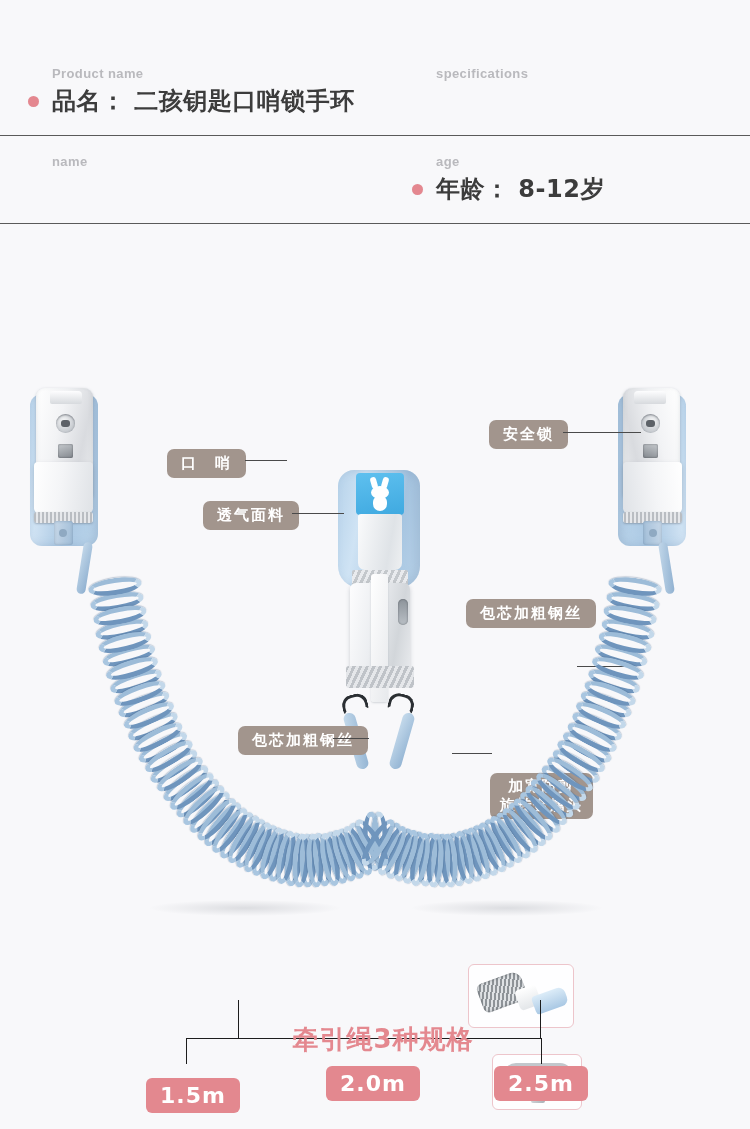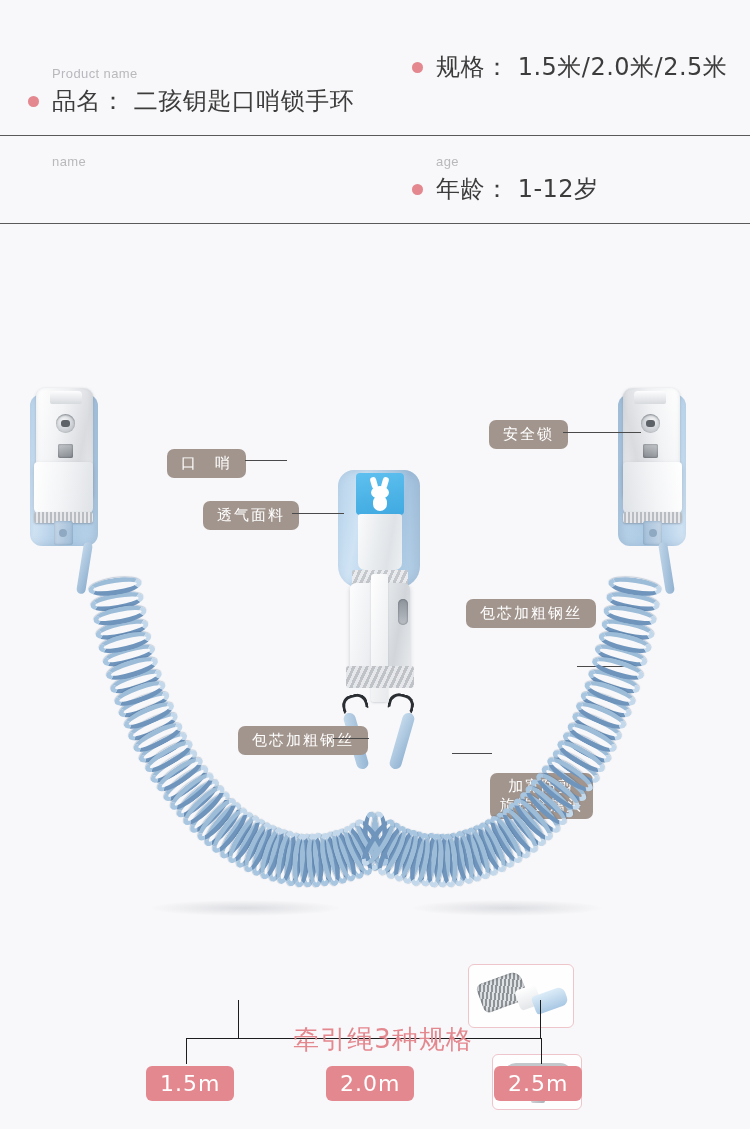--- a/index.html
+++ b/index.html
@@ -2,21 +2,21 @@
 <html><head>
 <meta charset="utf-8">
 <style>
   * { box-sizing: border-box; margin: 0; padding: 0; }
   html, body {
     width: 750px; height: 1129px;
     background: #f8f8fa;
     font-family: "Liberation Sans", "DejaVu Sans", sans-serif;
     overflow: hidden;
   }
-  #page { position: relative; width: 750px; height: 1129px; background: #f8f8fa; }
+  #page { position: relative; width: 750px; height: 1129px; background: #f8f8fa; font-weight: bold; }
 
   
   .spec-block { position: absolute; left: 0; top: 48px; width: 750px; }
   .spec-row { position: relative; width: 750px; height: 88px; }
   .spec-row.divider::after {
     content: ""; position: absolute; left: 0; bottom: 0;
     width: 750px; height: 1px; background: #5a5a5a;
   }
   .spec-cell { position: absolute; top: 0; }
   .spec-cell.left  { left: 28px; }
@@ -291,36 +291,33 @@
 
     <div class="spec-row divider">
       <div class="spec-cell left">
         <div class="spec-eng">Product name</div>
         <div class="spec-main">
           <span class="dot"></span>
           <span class="spec-text">品名： 二孩钥匙口哨锁手环</span>
         </div>
       </div>
       <div class="spec-cell right">
-        <div class="spec-main">
-          <span class="dot"></span>
-          <span class="spec-text">规格： 1.5米/2.0米/2.5米</span>
-        </div>
+        <div class="spec-eng">specifications</div>
       </div>
     </div>
 
     <div class="spec-row divider">
       <div class="spec-cell left">
         <div class="spec-eng">name</div>
       </div>
       <div class="spec-cell right">
         <div class="spec-eng">age</div>
         <div class="spec-main">
           <span class="dot"></span>
-          <span class="spec-text">年龄： 1-12岁</span>
+          <span class="spec-text">年龄： 8-12岁</span>
         </div>
       </div>
     </div>
 
 
   </div>
 
   <div class="stage">
 
     <div class="cuff" id="cuff-left">
@@ -513,18 +510,18 @@
 
   <div class="bracket">
     <div class="br-line br-v" style="left:238px;top:0;height:38px;"></div>
     <div class="br-line br-v" style="left:540px;top:0;height:38px;"></div>
     <div class="br-line br-h" style="left:186px;top:38px;width:356px;"></div>
     <div class="br-line br-v" style="left:186px;top:38px;height:26px;"></div>
     <div class="br-line br-v" style="left:541px;top:38px;height:26px;"></div>
 
     <div class="bottom-title">牵引绳3种规格</div>
 
-    <div class="len-badge" style="left:146px;top:66px;">1.5m</div>
+    <div class="len-badge" style="left:146px;top:78px;">1.5m</div>
     <div class="len-badge" style="left:326px;top:66px;">2.0m</div>
     <div class="len-badge" style="left:494px;top:66px;">2.5m</div>
   </div>
 
 </div>
 
 </body></html>

